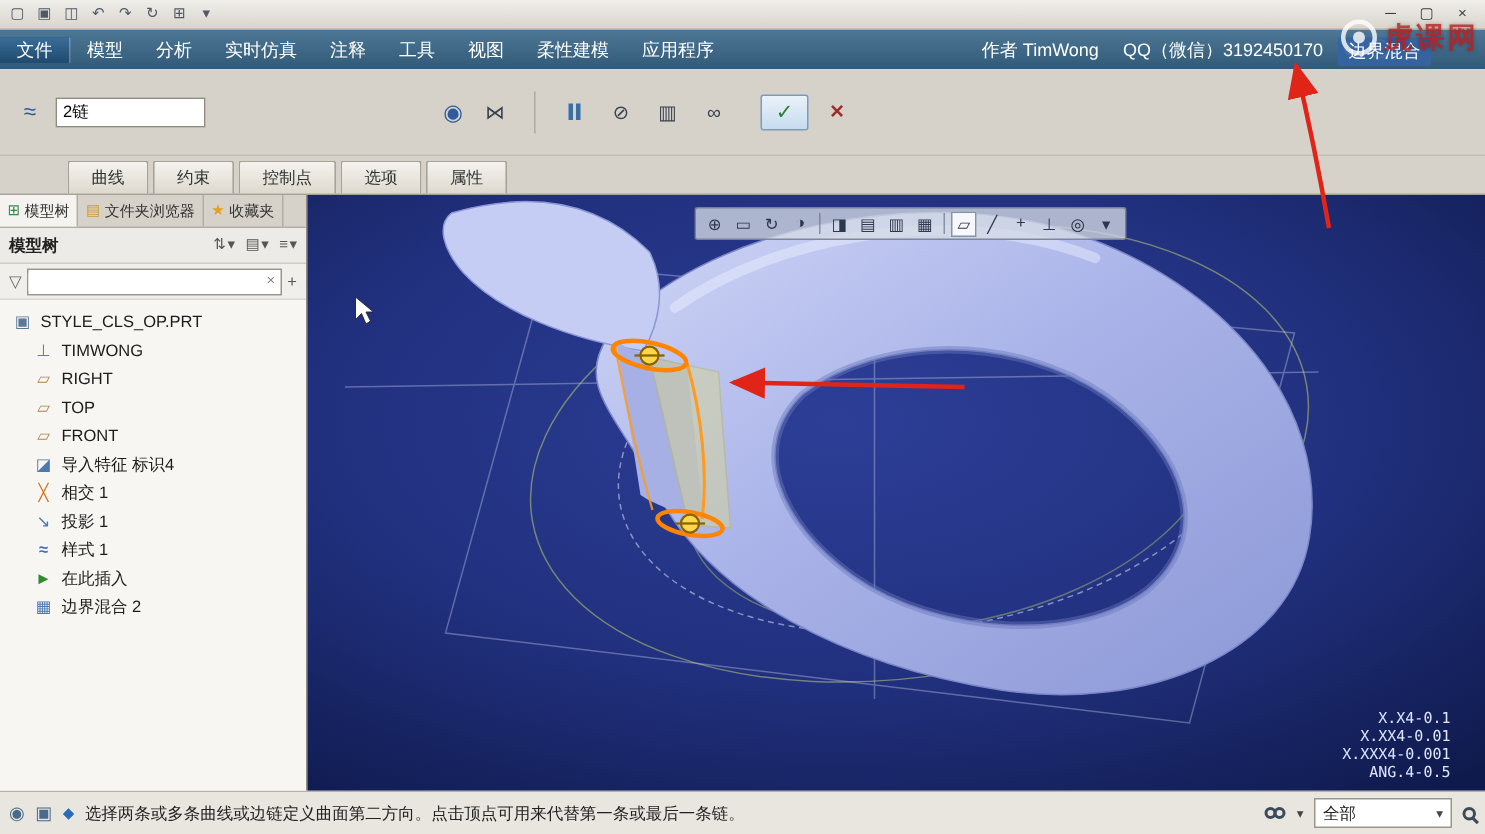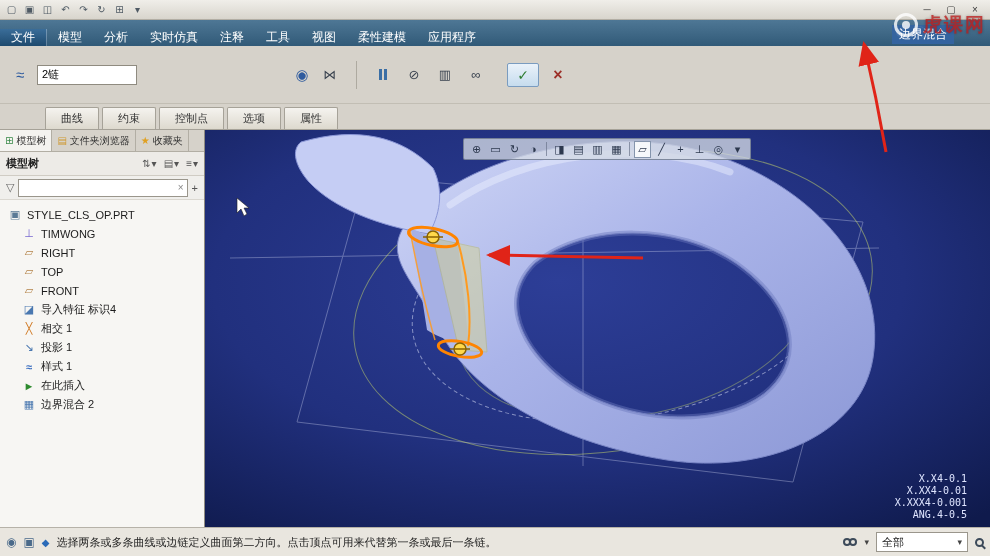--- a/index.html
+++ b/index.html
@@ -9,21 +9,21 @@
   
   .titlebar { height:20px; display:flex; align-items:center; background:linear-gradient(#f0eee9,#d8d5cd);
               border-bottom:1px solid #b2aea4; padding:0 3px; position:relative; }
   .qat { display:flex; align-items:center; gap:1px; z-index:2; }
   .qi { width:17px; height:16px; font-size:10px; color:#4f5a64; display:flex; align-items:center; justify-content:center; }
   .title-text { position:absolute; left:0; right:0; text-align:center; font-size:11px; color:#2e2e2e; }
   .wctrl { margin-left:auto; display:flex; z-index:2; }
   .wc { width:24px; height:15px; display:flex; align-items:center; justify-content:center; font-size:10px; color:#3c3c3c; }
 
   
-  .ribbon { height:26px; background:linear-gradient(#4e7795,#315a78); display:flex; align-items:flex-end; position:relative; }
+  .ribbon { height:26px; background:linear-gradient(#4e7795,#315a78); display:flex; align-items:center; position:relative; }
   .rtab { padding:0 11px; color:#fff; font-size:12px; display:flex; align-items:center; white-space:nowrap; }
   .rtab.file { background:linear-gradient(#3a6d99,#1e4a6e); border-right:1px solid rgba(255,255,255,.3); }
   .ribbon-meta { margin-left:auto; display:flex; align-items:center; gap:16px; color:#fff; font-size:12px;
                  padding-right:108px; white-space:nowrap; }
   .ribbon-icons { position:absolute; right:64px; top:6px; display:flex; gap:8px; align-items:center; z-index:1; }
   .mag { width:9px; height:9px; border:2px solid #e8eef4; border-radius:50%; position:relative; display:inline-block; }
   .mag::after { content:""; position:absolute; width:5px; height:2px; background:#e8eef4; transform:rotate(45deg); right:-4px; bottom:-3px; }
   .help-circle { width:13px; height:13px; border:1px solid #e8eef4; border-radius:50%; color:#e8eef4; font-size:9px;
                  display:flex; align-items:center; justify-content:center; }
   .overlay-label { position:absolute; right:36px; top:5px; background:rgba(52,100,162,.92); color:#fff;
@@ -142,20 +142,24 @@
 <div class="ribbon">
   <div class="rtab file">文件</div>
   <div class="rtab">模型</div>
   <div class="rtab">分析</div>
   <div class="rtab">实时仿真</div>
   <div class="rtab">注释</div>
   <div class="rtab">工具</div>
   <div class="rtab">视图</div>
   <div class="rtab">柔性建模</div>
   <div class="rtab">应用程序</div>
+  <div class="ribbon-meta">
+    <span>作者 TimWong</span>
+    <span>QQ（微信）3192450170</span>
+  </div>
   <div class="ribbon-icons">
     <span class="mag"></span>
     <span class="help-circle">?</span>
   </div>
   <div class="overlay-label">边界混合</div>
 </div>
 
 <div class="dashboard">
   <span class="dash-icon">≈</span>
   <input class="chain-input" readonly="" value="2链" style="">

